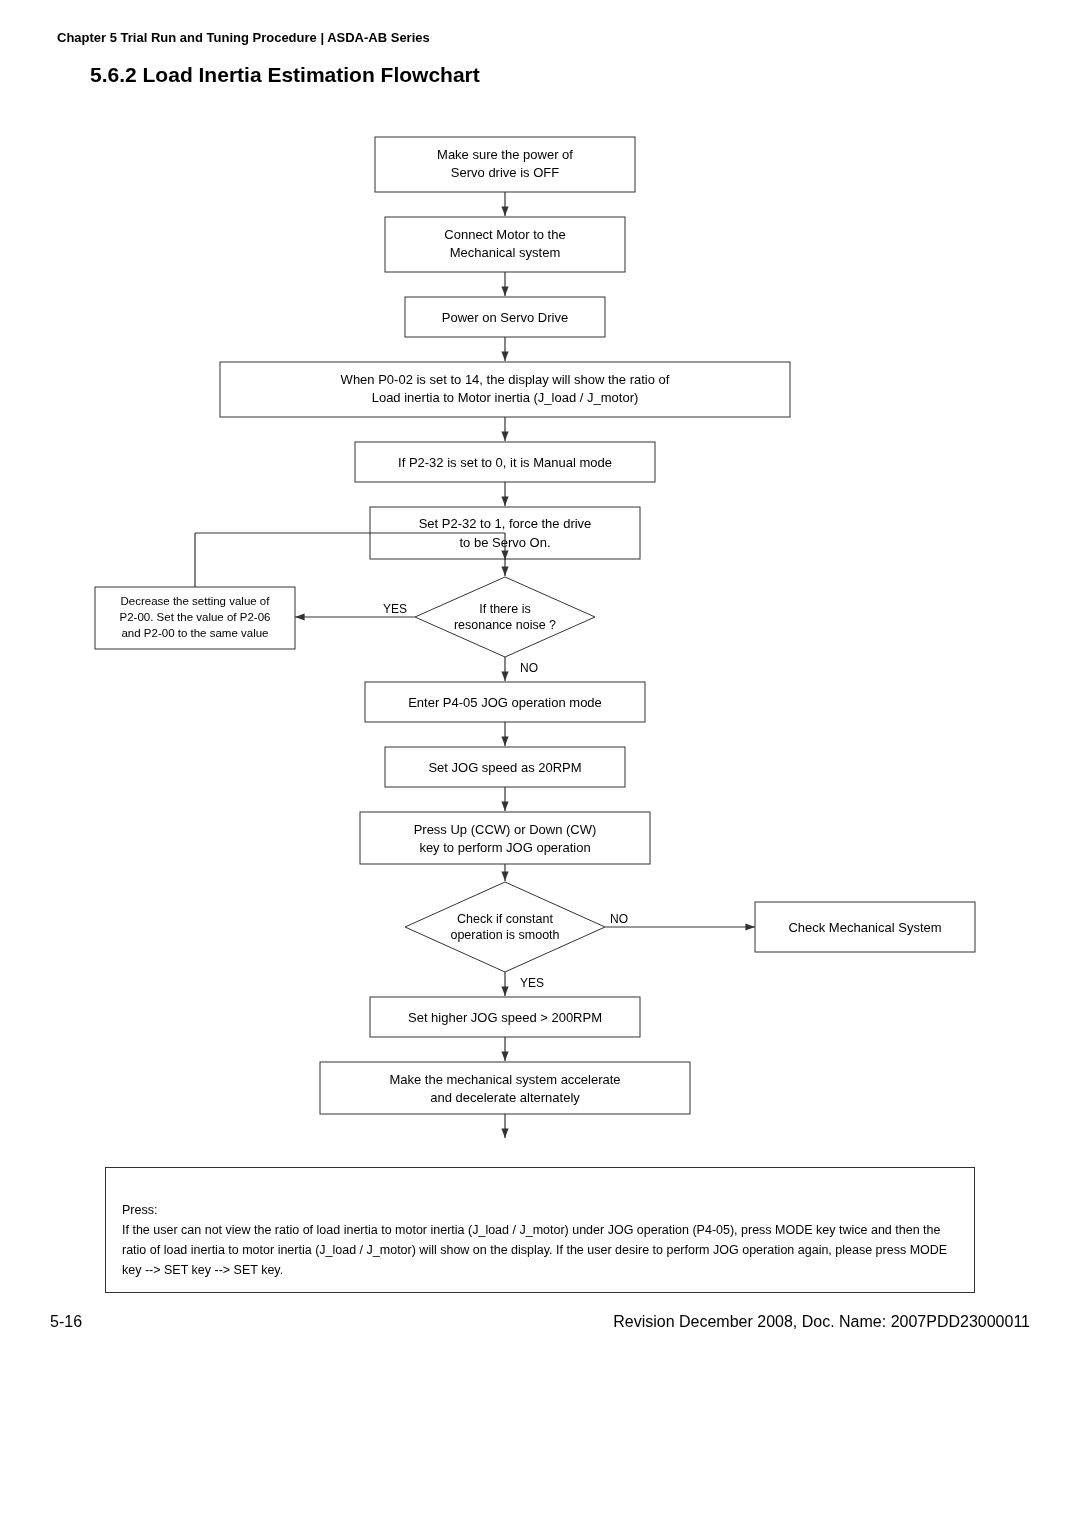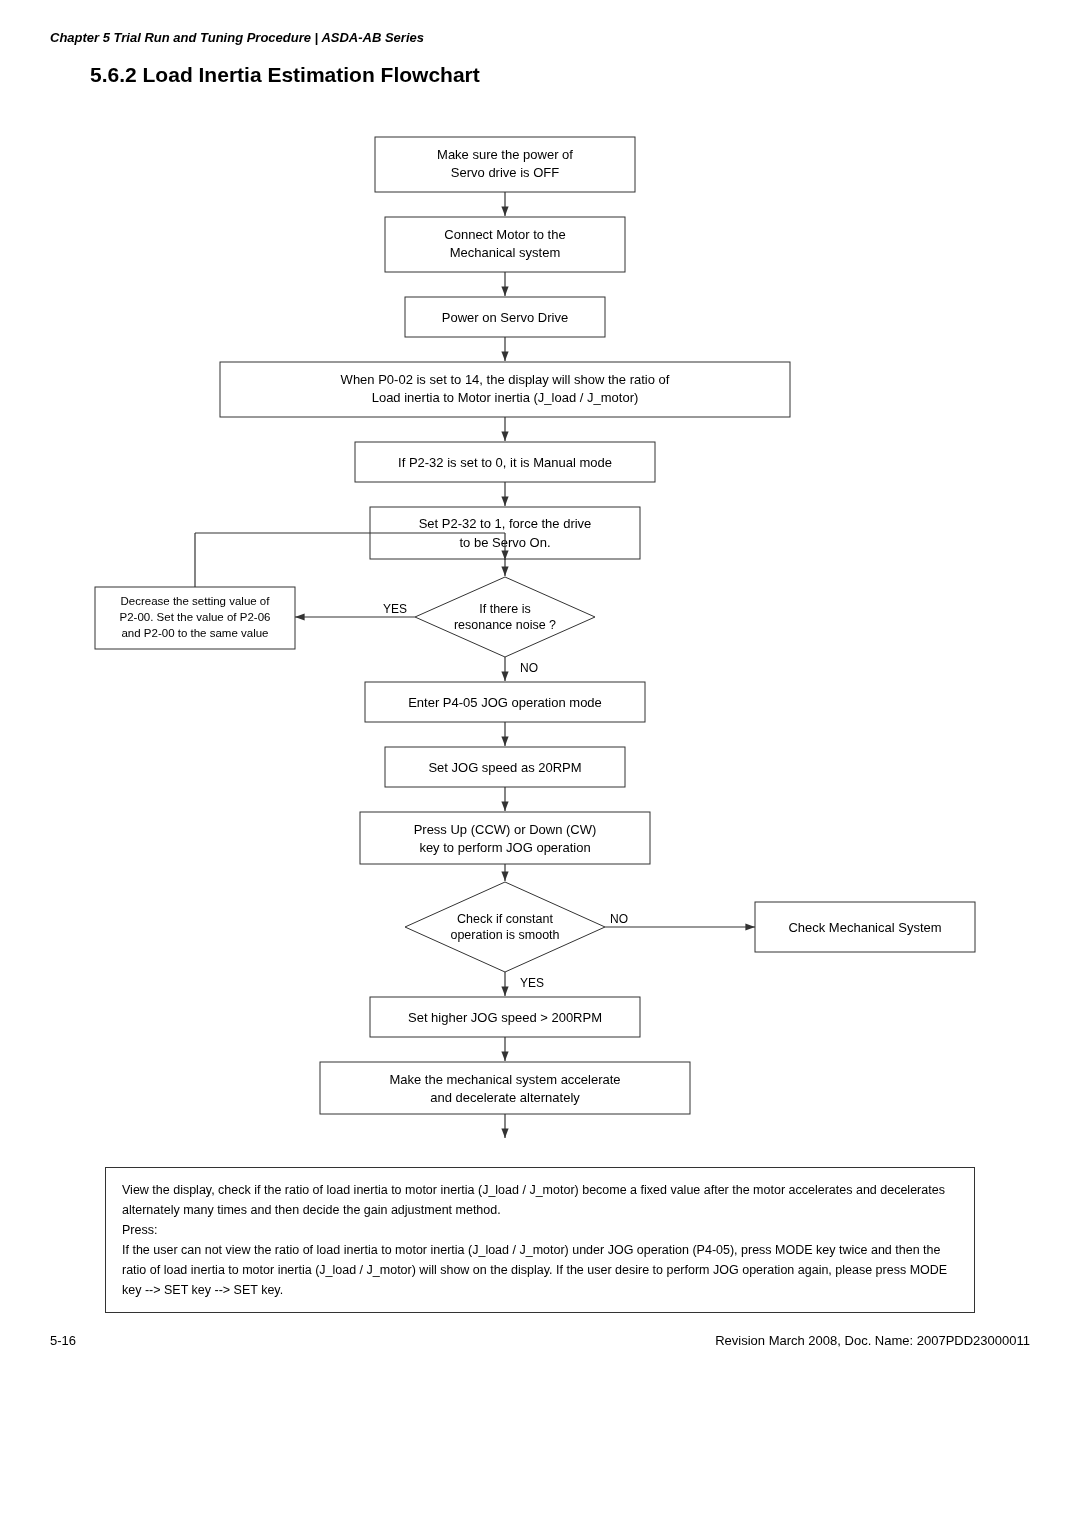--- a/index.html
+++ b/index.html
@@ -6,38 +6,38 @@
     body {
       background: #fff;
       font-family: Arial, sans-serif;
       font-size: 13px;
       color: #000;
       width: 1080px;
       min-height: 1528px;
       padding: 30px 50px 40px 50px;
     }
     .chapter-header {
-      font-style: italic;
       font-weight: bold;
       font-size: 13px;
       margin-bottom: 18px;
+      margin-left: 7px;
     }
     .section-title {
       font-size: 21px;
       font-weight: bold;
       margin-bottom: 30px;
       margin-left: 40px;
     }
     
     .page-footer {
       display: flex;
       justify-content: space-between;
       align-items: center;
       margin-top: 20px;
-      font-size: 13px;
+      font-size: 16px;
     }
     
     .note-box {
       border: 1px solid #333;
       padding: 12px 16px;
       font-size: 12.5px;
       line-height: 1.6;
       width: 870px;
       margin-top: 0px;
     }
@@ -156,24 +156,23 @@
   <rect x="255" y="945" width="370" height="52" fill="white" stroke="#333" stroke-width="1"></rect>
   <text x="440" y="967" text-anchor="middle" font-size="13" font-family="Arial">Make the mechanical system accelerate</text>
   <text x="440" y="985" text-anchor="middle" font-size="13" font-family="Arial">and decelerate alternately</text>
 
   <line x1="440" y1="997" x2="440" y2="1021" stroke="#333" stroke-width="1.2" marker-end="url(#arrowhead)"></line>
 
 </svg>
 
 <div style="display:flex; justify-content:center; margin-top: -30px;">
   <div class="note-box">
-    <span>View the display, check if the ratio of load inertia to motor inertia (J_load / J_motor) become a fixed value after the motor accelerates and decelerates alternately many times and then decide the gain adjustment method.</span>
     <br>
     <span>Press:</span>
     <br>
     <span>If the user can not view the ratio of load inertia to motor inertia (J_load / J_motor) under JOG operation (P4-05), press MODE key twice and then the ratio of load inertia to motor inertia (J_load / J_motor) will show on the display. If the user desire to perform JOG operation again, please press MODE key --&gt; SET key --&gt; SET key.</span>
   </div>
 </div>
 
 <div class="page-footer">
   <span>5-16</span>
-  <span>Revision March 2008, Doc. Name: 2007PDD23000011</span>
+  <span>Revision December 2008, Doc. Name: 2007PDD23000011</span>
 </div>
 
 </body></html>

